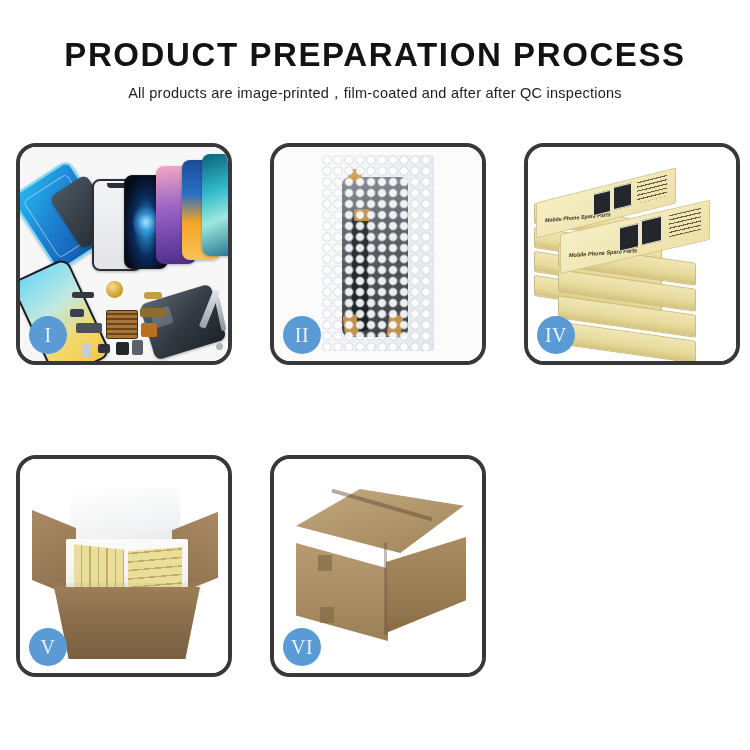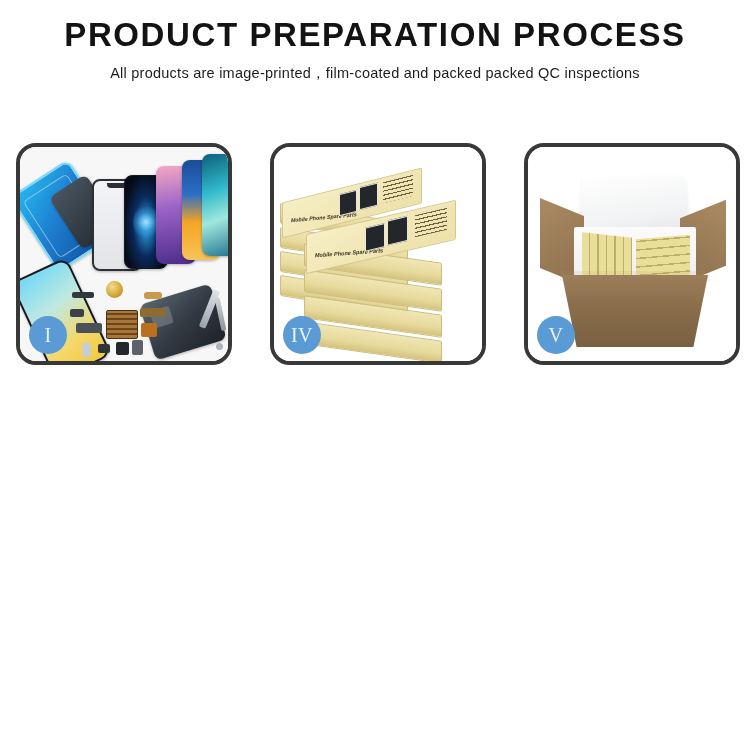--- a/index.html
+++ b/index.html
@@ -11,21 +11,21 @@
     width: 750px;
     height: 750px;
     overflow: hidden;
     font-family: "Liberation Sans", sans-serif;
     position: relative;
   }
 
   
   .header {
     text-align: center;
-    padding-top: 18px;
+    padding-top: 38px;
   }
   .page-title {
     font-family: "Liberation Sans", sans-serif;
     font-size: 33px;
     font-weight: 700;
     letter-spacing: 1.6px;
     color: #131313;
     line-height: 1.05;
     margin: 0;
   }
@@ -373,21 +373,21 @@
   .c6-edge {
     position:absolute; left:110px; top:84px; width:3px; height:92px;
     background: rgba(90,70,45,.35);
   }
 </style>
 </head>
 <body>
 
 <div class="header">
   <h1 class="page-title">PRODUCT PREPARATION PROCESS</h1>
-  <p class="page-subtitle">All products are image-printed，film-coated and packed packed QC inspections</p>
+  <p class="page-subtitle">All products are image-printed，film-coated and after after QC inspections</p>
 </div>
 
 <div class="grid">
 
   <div class="panel">
     <div class="panel-stage">
       <div class="p1-bg"></div>
       <div class="phone ph-blue-film"></div>
       <div class="phone ph-dark-back"></div>
       <div class="phone ph-glass"></div>
@@ -410,20 +410,35 @@
       <div class="part part-sm4"></div>
       <div class="part part-sm5"></div>
       <div class="part part-screw1"></div>
       <div class="part part-screw2"></div>
       <div class="part part-tool"></div>
       <div class="part part-tweezer"></div>
     </div>
     <div class="badge">I</div>
   </div>
 
+  <div class="panel">
+    <div class="panel-stage">
+      <div class="p2-bg"></div>
+      <div class="bubble-sleeve">
+        <div class="screen-inside"></div>
+        <div class="flex-strip"></div>
+        <div class="tape tape-top"></div>
+        <div class="tape tape-mid"></div>
+        <div class="tape tape-bl"></div>
+        <div class="tape tape-br"></div>
+        <div class="bubble-tex"></div>
+      </div>
+    </div>
+    <div class="badge">II</div>
+  </div>
 
 
   <div class="panel">
     <div class="panel-stage">
       <div class="p4-bg"></div>
 
       <div class="bx" style="left:6px;  top:66px;  width:126px; height:19px; transform:skewY(9deg);"></div>
       <div class="bx" style="left:6px;  top:90px;  width:126px; height:19px; transform:skewY(9deg);"></div>
       <div class="bx" style="left:6px;  top:114px; width:126px; height:19px; transform:skewY(9deg);"></div>
       <div class="bx" style="left:6px;  top:138px; width:126px; height:19px; transform:skewY(9deg);"></div>
@@ -458,14 +473,27 @@
       <div class="v-flap-r"></div>
       <div class="v-inner-foam"></div>
       <div class="v-yl-left"></div>
       <div class="v-yl-right"></div>
       <div class="v-carton-lip"></div>
       <div class="v-carton-front"></div>
     </div>
     <div class="badge">V</div>
   </div>
 
+  <div class="panel">
+    <div class="panel-stage">
+      <div class="p6-bg"></div>
+      <div class="c6-top"></div>
+      <div class="c6-front"></div>
+      <div class="c6-side"></div>
+      <div class="c6-seam"></div>
+      <div class="c6-edge"></div>
+      <div class="c6-tape1"></div>
+      <div class="c6-tape2"></div>
+    </div>
+    <div class="badge">VI</div>
+  </div>
 
 </div>
 
 </body></html>

